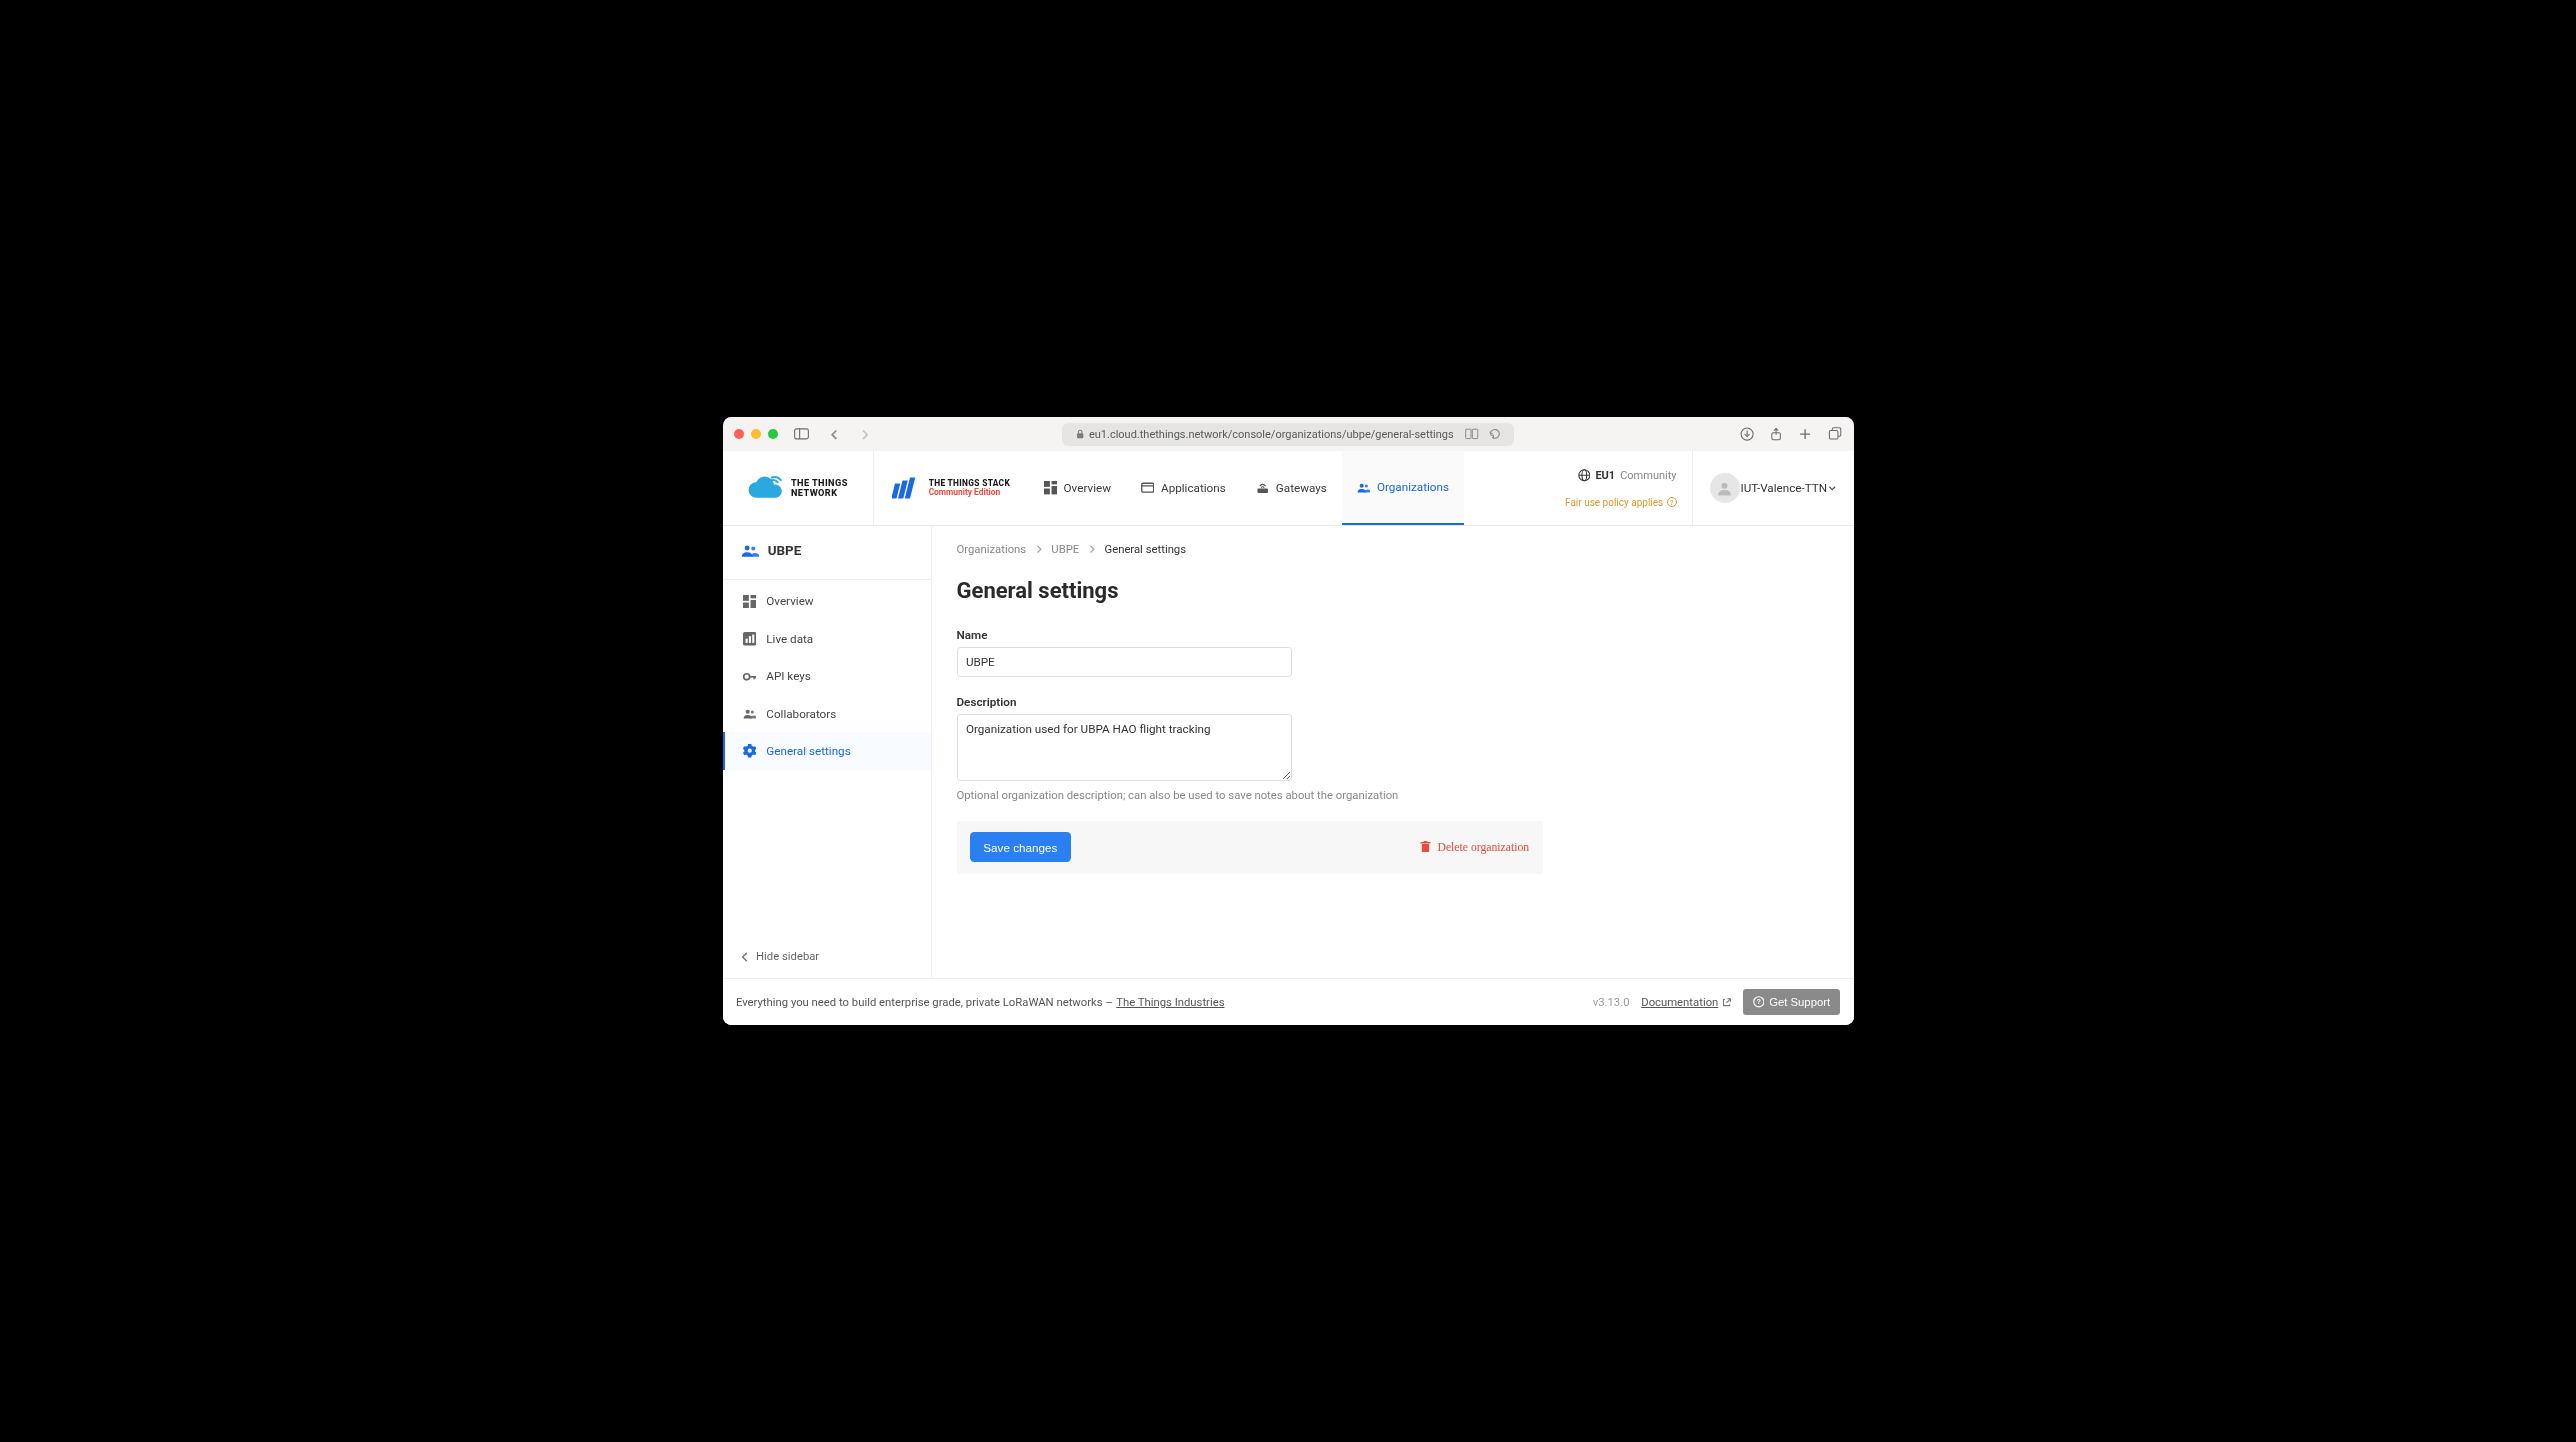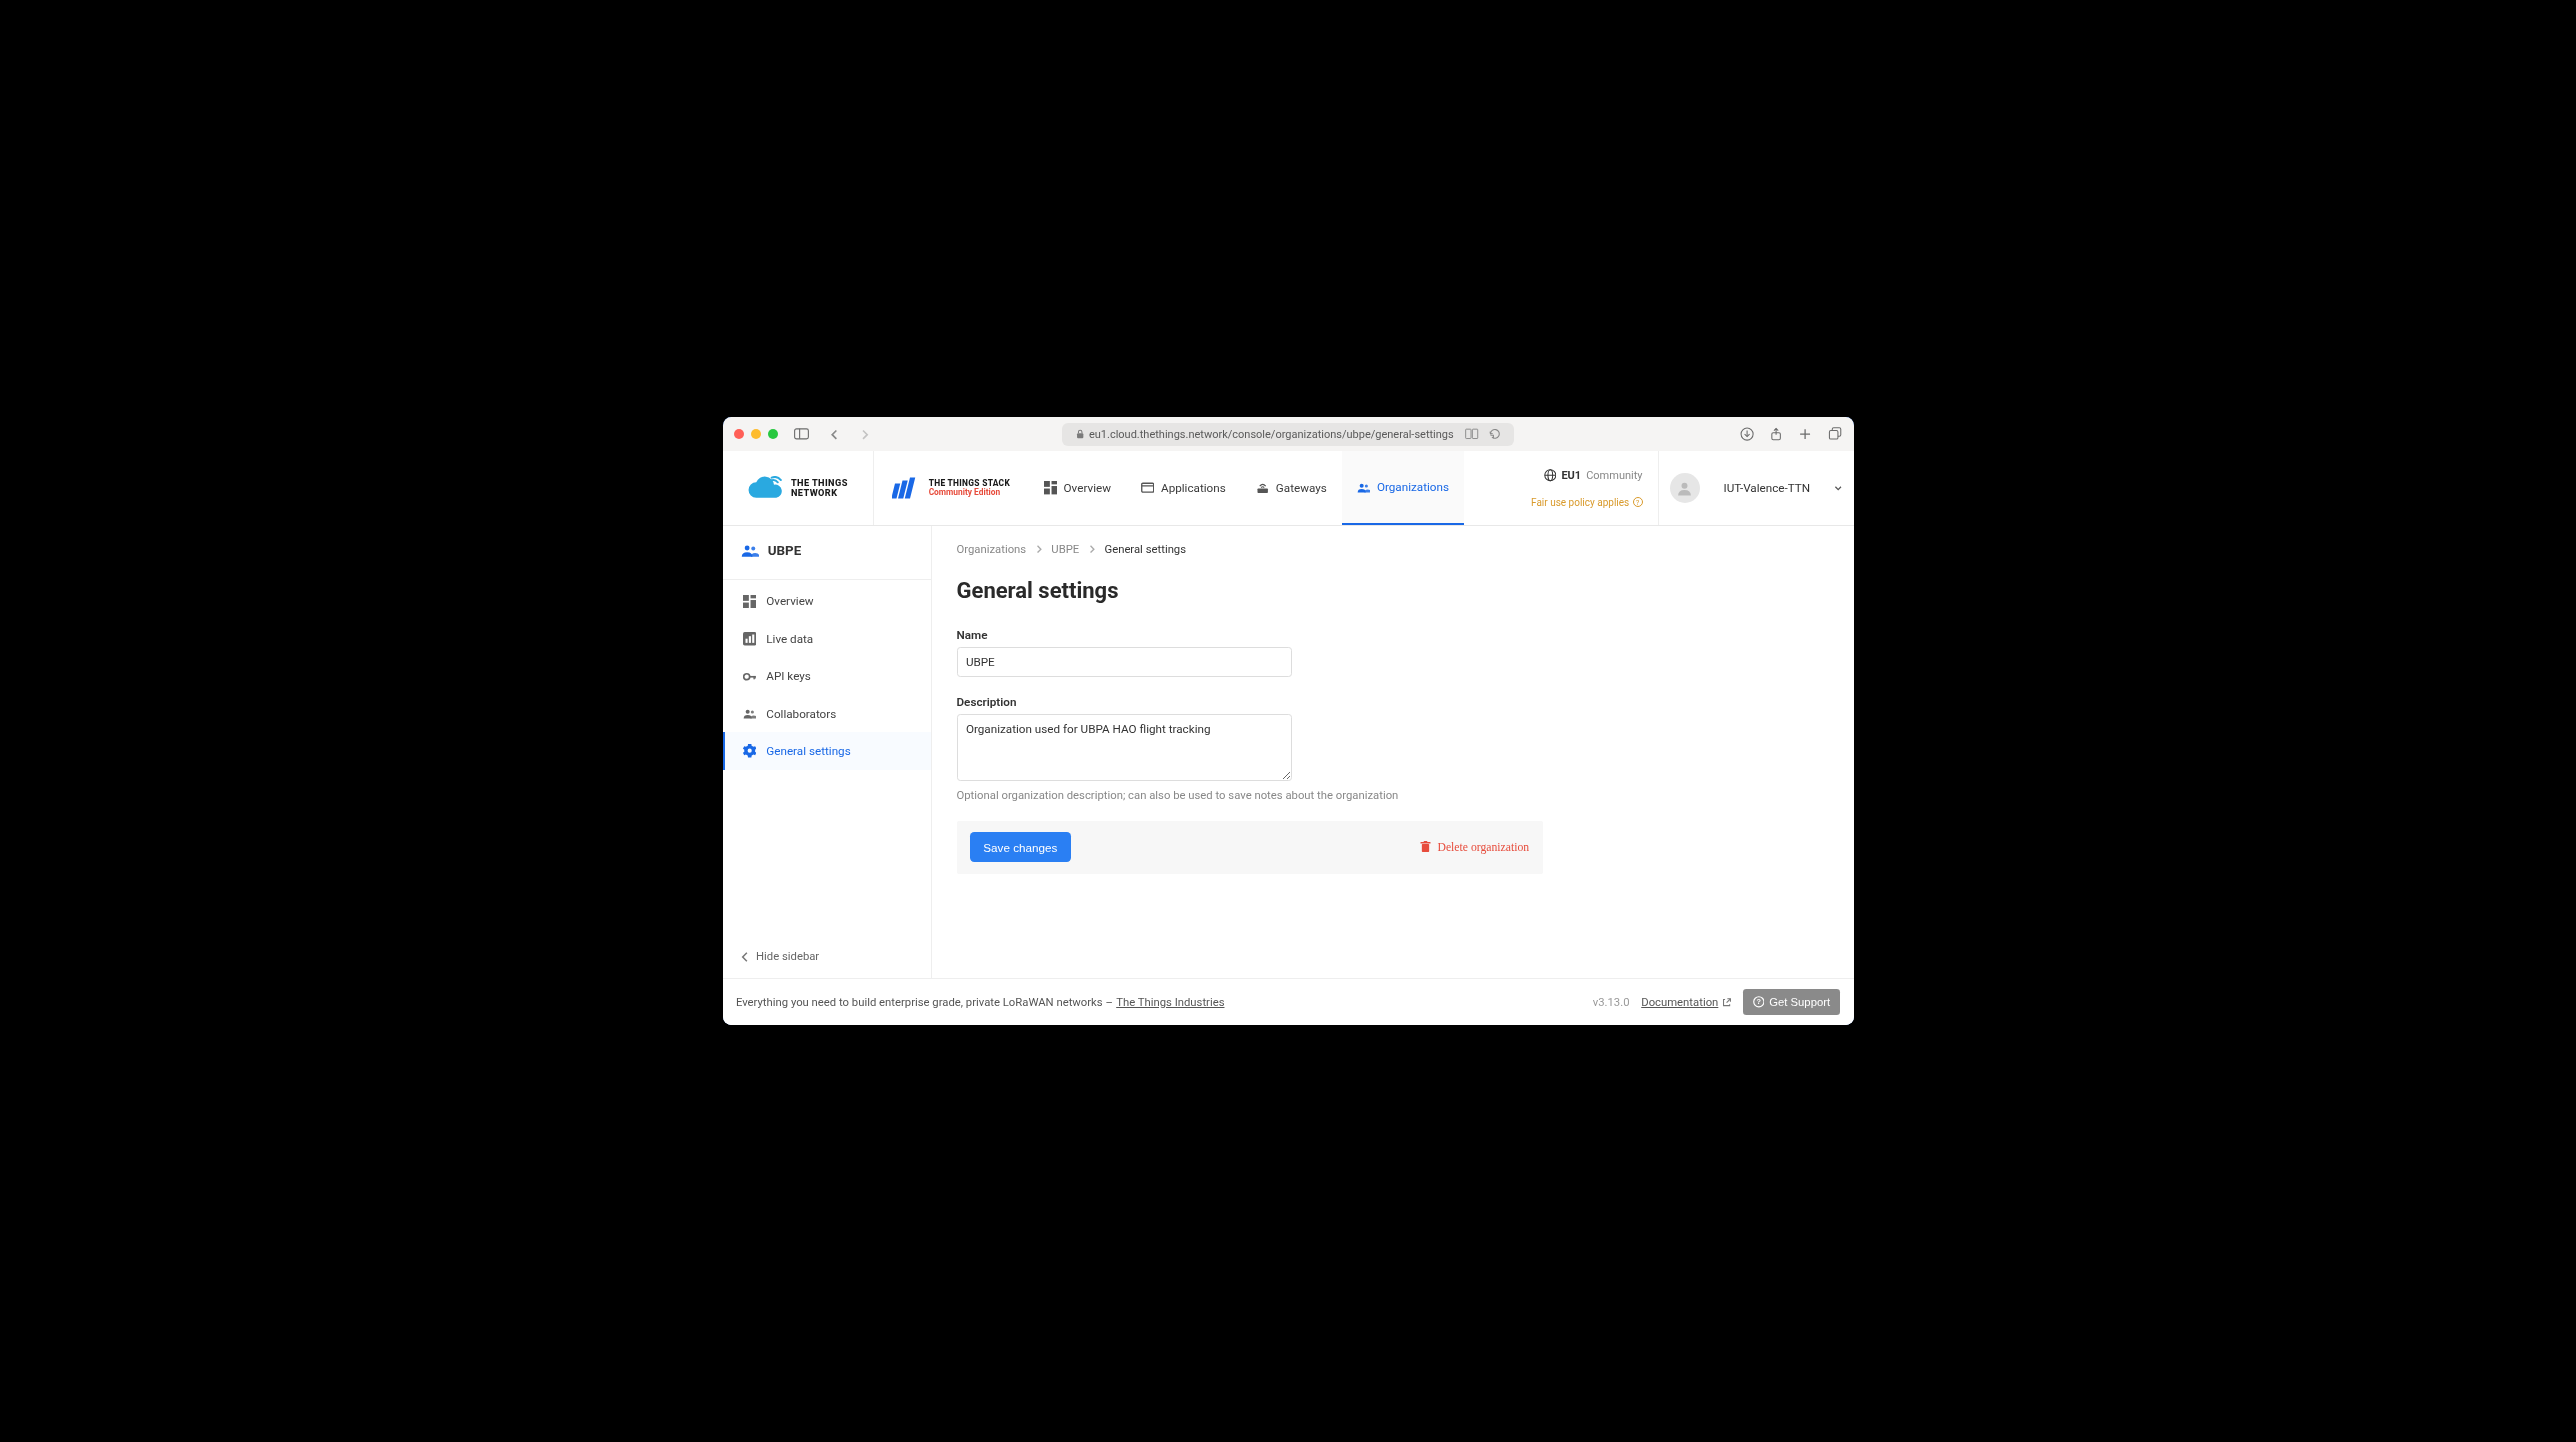--- a/index.html
+++ b/index.html
@@ -36,21 +36,21 @@
 .nav-item { display:flex; align-items:center; gap:6.7px; padding: 0 15px; color: #3a3a3a; font-size: 11.7px; cursor: pointer; border-bottom: 1.7px solid transparent; }
 .nav-item.active { color: #1968e6; border-bottom: 2.1px solid #1968e6; background: #fafafa; }
 .nav-item svg { width: 13.4px; height: 13.4px; }
 .spacer { flex: 1; }
 .cluster { display:flex; flex-direction:column; align-items:flex-end; justify-content:center; padding: 0 15px; gap: 15px; }
 .cluster-row { display:flex; align-items:center; gap:5px; font-size: 11px; color:#333; }
 .cluster-row b { font-weight:700; }
 .cluster-row .light { color:#888; font-weight:400;}
 .fair { font-size: 10px; color:#d99a2b; display:flex; align-items:center; gap:3.3px;padding-left:6px;}
 .fair .qm { width:10px; height:10px; border:0.8px solid #d99a2b; border-radius:50%; display:inline-flex; align-items:center; justify-content:center; font-size:7.5px;}
-.user-cell { display:flex; align-items:center; gap:24px; padding:0 11px; border-left:0.8px solid #eee; cursor:pointer;text-align:center;}
+.user-cell { display:flex; align-items:center; gap:1px; padding:0 17px; border-left:0.8px solid #eee; cursor:pointer;text-align:center;}
 .avatar { width:30px; height:30px; border-radius:50%; background:#e6e6e6; display:flex; align-items:center; justify-content:center; }
 .avatar svg { width:17px; height:17px; fill:#bbb;}
 .user-name { font-size:11.7px; color:#333;}
 .caret { width:8.4px; height:8.4px; }
 .body-row { display:flex; min-height: 452px; position:relative;}
 .sidebar { width: 209px; border-right:0.8px solid #eee; display:flex; flex-direction:column; }
 .side-header { display:flex; align-items:center; gap:8.4px; padding: 17px 18.4px; font-weight:700; color:#333; }
 .people2-ic { width:18.4px; height:13.4px; }
 .side-sep { height:0.8px; background:#eee; margin: 3.3px 0 0 0;}
 .side-items { padding-top: 3.3px; }

